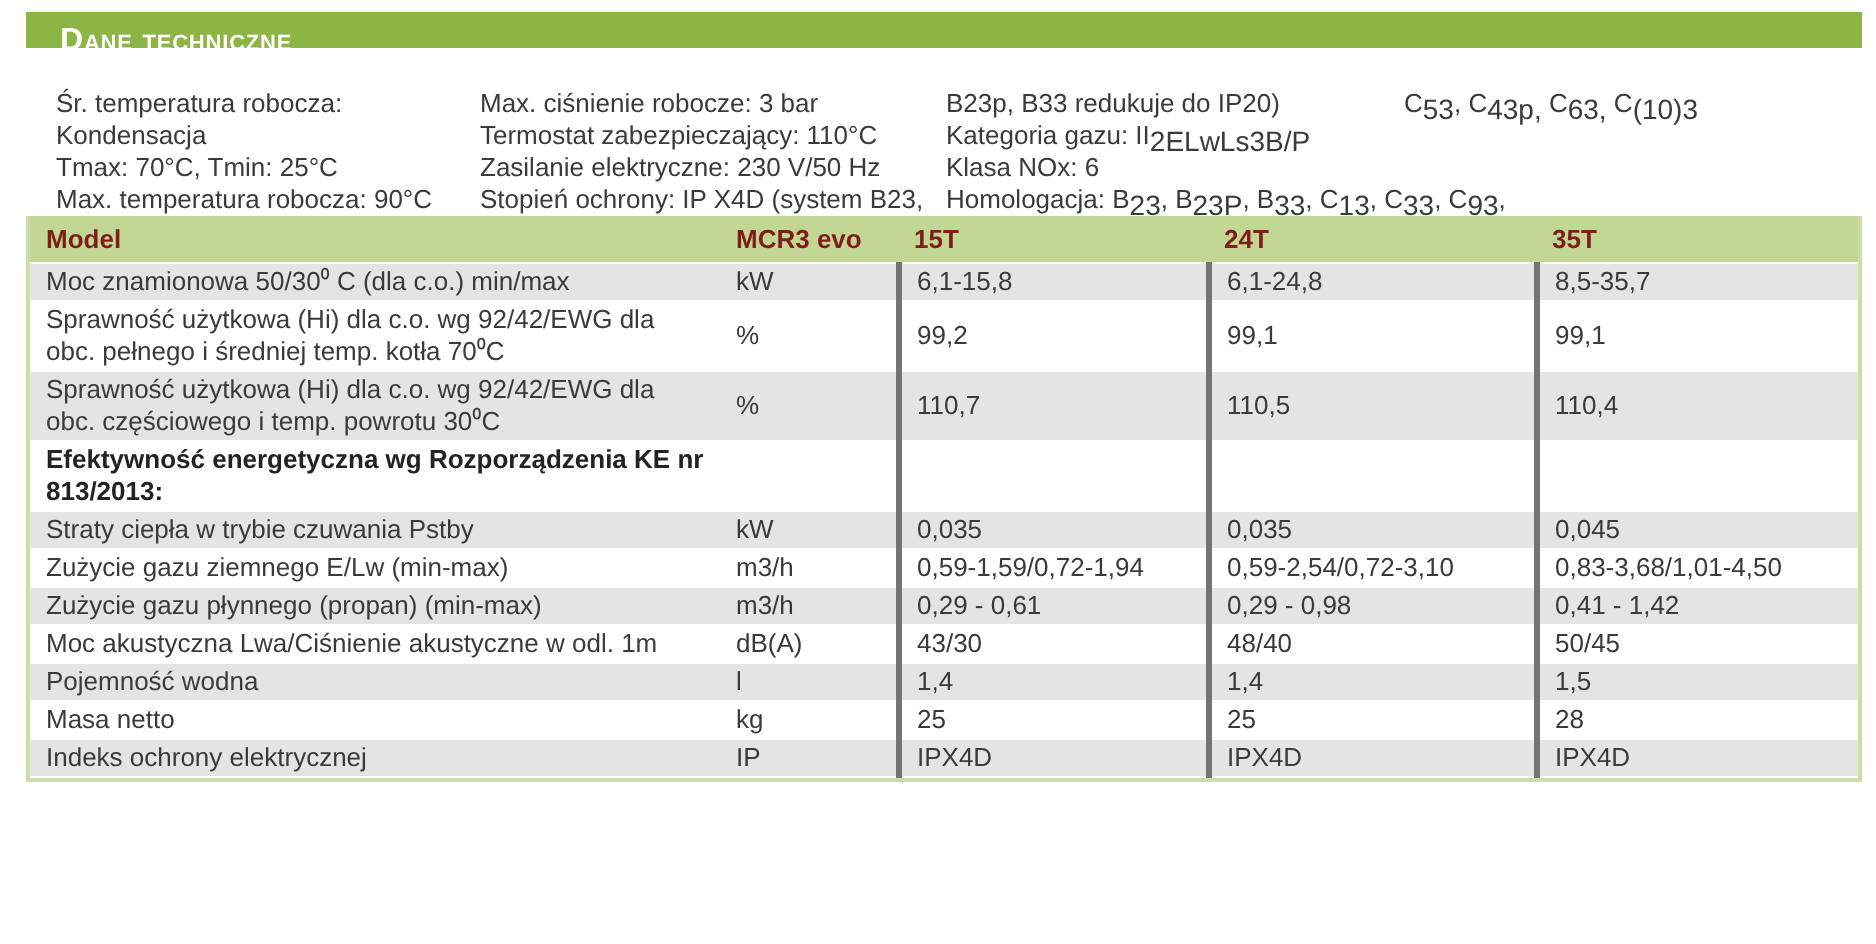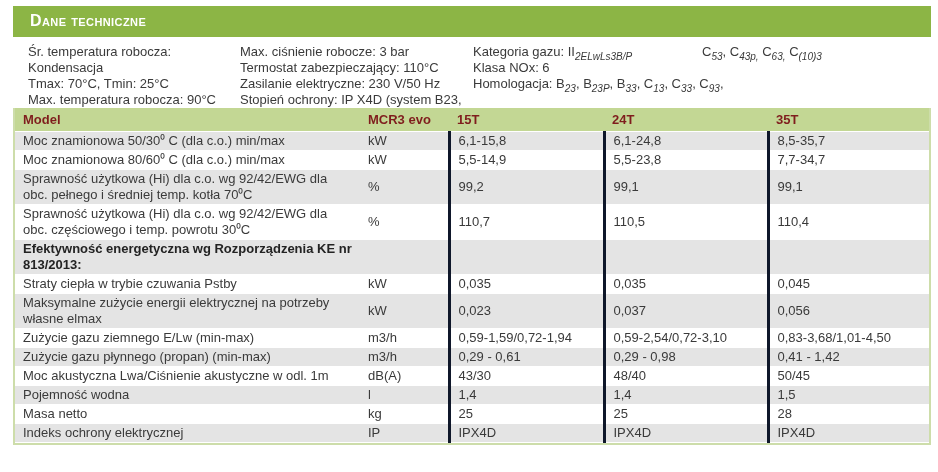--- a/index.html
+++ b/index.html
@@ -1,36 +1,36 @@
 <!DOCTYPE html>
 <html><head>
 <meta charset="utf-8">
 <style>
   html,body{margin:0;padding:0;background:#fff;}
   .page{position:relative;width:938px;height:472px;background:#ffffff;overflow:hidden;
         font-family:"Liberation Sans",sans-serif;color:#3a3a3a;}
-  .title-bar{position:absolute;left:13px;top:6px;width:918px;height:31px;box-sizing:border-box;
+  .title-bar{position:absolute;left:13px;top:6px;width:918px;height:18px;box-sizing:border-box;
         background:#8cb545;color:#ffffff;font-weight:bold;font-size:16px;line-height:29px;
         padding-left:17px;font-variant:small-caps;letter-spacing:.4px;}
   .info{position:absolute;top:44px;left:0;width:938px;font-size:13px;line-height:16px;}
   .info-col{position:absolute;top:0;white-space:nowrap;}
   #info-col1{left:28px;} #info-col2{left:240px;} #info-col3{left:473px;} #info-col4{left:702px;}
-  sub{font-size:10px;line-height:0;font-style:italic;}
+  sub{font-size:14px;line-height:0;}
   .table-wrap{position:absolute;left:13px;top:108px;width:918px;box-sizing:border-box;
         border-left:2px solid #cdddaa;border-right:2px solid #cdddaa;border-bottom:2px solid #cdddaa;}
   table{width:100%;border-collapse:collapse;table-layout:fixed;font-size:13px;}
   th,td{padding:1px 8px;line-height:16px;vertical-align:middle;text-align:left;
         overflow:hidden;font-weight:normal;}
   thead th{background:#c3d794;font-weight:bold;color:#7f1d1d;height:21px;}
   thead tr{border-bottom:1px solid #ffffff;}
   tbody tr{border-bottom:1px solid #ffffff;}
   tbody tr:nth-child(odd) td{background:#e4e4e4;}
   tbody tr:nth-child(even) td{background:#ffffff;}
   .num{padding-right:10px;}
-  td.val,th.val{border-left:3px solid #0f172a;}
+  td.val,th.val{border-left:3px solid #737373;}
   thead th.val{border-left:none;}
   tr.bold td{font-weight:bold;color:#232323;}
 </style>
 </head>
 <body>
 
 <div class="page">
 
   <div class="title-bar">
     <span>Dane techniczne</span>
@@ -43,20 +43,21 @@
       <div>Tmax: 70°C, Tmin: 25°C</div>
       <div>Max. temperatura robocza: 90°C</div>
     </div>
     <div class="info-col" id="info-col2">
       <div>Max. ciśnienie robocze: 3 bar</div>
       <div>Termostat zabezpieczający: 110°C</div>
       <div>Zasilanie elektryczne: 230 V/50 Hz</div>
       <div>Stopień ochrony: IP X4D (system B23,</div>
     </div>
     <div class="info-col" id="info-col3">
+      <div>B23p, B33 redukuje do IP20)</div>
       <div>Kategoria gazu: II<sub>2ELwLs3B/P</sub></div>
       <div>Klasa NOx: 6</div>
       <div>Homologacja: B<sub>23</sub>, B<sub>23P</sub>, B<sub>33</sub>, C<sub>13</sub>, C<sub>33</sub>, C<sub>93</sub>,</div>
     </div>
     <div class="info-col" id="info-col4">
       <div>C<sub>53</sub>, C<sub>43p,</sub> C<sub>63,</sub> C<sub>(10)3</sub></div>
     </div>
   </div>
 
   <div class="table-wrap">
@@ -79,27 +80,20 @@
       </thead>
       <tbody>
         <tr>
           <td>Moc znamionowa 50/30⁰ C (dla c.o.) min/max</td>
           <td class="num">kW</td>
           <td class="num val">6,1-15,8</td>
           <td class="num val">6,1-24,8</td>
           <td class="num val">8,5-35,7</td>
         </tr>
         <tr>
-          <td>Moc znamionowa 80/60⁰ C (dla c.o.) min/max</td>
-          <td class="num">kW</td>
-          <td class="num val">5,5-14,9</td>
-          <td class="num val">5,5-23,8</td>
-          <td class="num val">7,7-34,7</td>
-        </tr>
-        <tr>
           <td>Sprawność użytkowa (Hi) dla c.o. wg 92/42/EWG dla obc. pełnego i średniej temp. kotła 70⁰C</td>
           <td class="num">%</td>
           <td class="num val">99,2</td>
           <td class="num val">99,1</td>
           <td class="num val">99,1</td>
         </tr>
         <tr>
           <td>Sprawność użytkowa (Hi) dla c.o. wg 92/42/EWG dla obc. częściowego i temp. powrotu 30⁰C</td>
           <td class="num">%</td>
           <td class="num val">110,7</td>
@@ -112,27 +106,20 @@
           <td class="num val"></td>
           <td class="num val"></td>
           <td class="num val"></td>
         </tr>
         <tr>
           <td>Straty ciepła w trybie czuwania Pstby</td>
           <td class="num">kW</td>
           <td class="num val">0,035</td>
           <td class="num val">0,035</td>
           <td class="num val">0,045</td>
-        </tr>
-        <tr>
-          <td>Maksymalne zużycie energii elektrycznej na potrzeby własne elmax</td>
-          <td class="num">kW</td>
-          <td class="num val">0,023</td>
-          <td class="num val">0,037</td>
-          <td class="num val">0,056</td>
         </tr>
         <tr>
           <td>Zużycie gazu ziemnego E/Lw (min-max)</td>
           <td class="num">m3/h</td>
           <td class="num val">0,59-1,59/0,72-1,94</td>
           <td class="num val">0,59-2,54/0,72-3,10</td>
           <td class="num val">0,83-3,68/1,01-4,50</td>
         </tr>
         <tr>
           <td>Zużycie gazu płynnego (propan) (min-max)</td>

